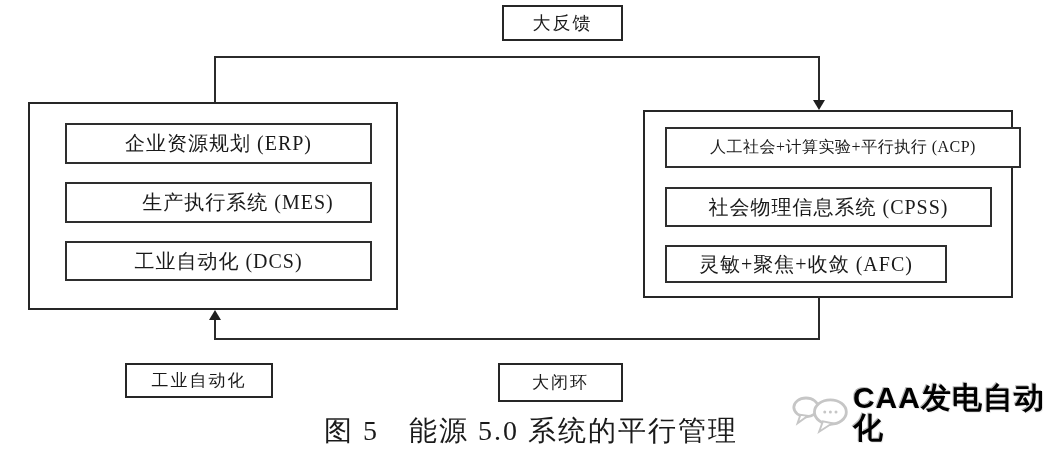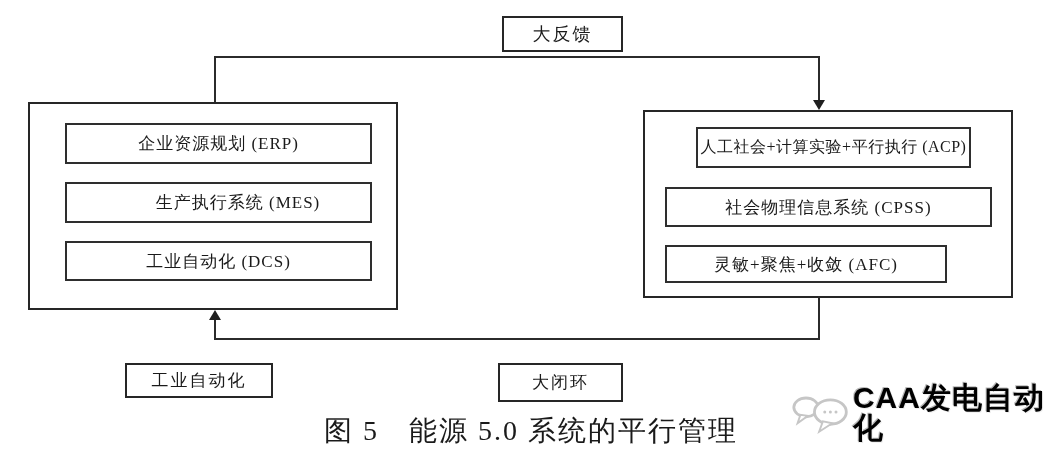--- a/index.html
+++ b/index.html
@@ -4,21 +4,21 @@
 <style>
   html,body{margin:0;padding:0;background:#ffffff;}
   .stage{
     position:relative;width:1062px;height:449px;background:#ffffff;overflow:hidden;
     font-family:"Liberation Serif","DejaVu Serif",serif;color:#1a1a1a;
   }
   .box{position:absolute;border:2px solid #262626;background:#ffffff;
        display:flex;align-items:center;justify-content:center;box-sizing:border-box;}
   .inner-box{position:absolute;border:2px solid #2e2e2e;background:#ffffff;
        display:flex;align-items:center;justify-content:center;box-sizing:border-box;
-       font-size:17px;letter-spacing:1px;}
+       font-size:20px;letter-spacing:1px;}
   .outer-box{position:absolute;border:2px solid #262626;background:#ffffff;box-sizing:border-box;}
   .hline,.vline{position:absolute;background:#2b2b2b;}
   .arrow-down{position:absolute;width:0;height:0;
        border-left:6px solid transparent;border-right:6px solid transparent;
        border-top:10px solid #1f1f1f;}
   .arrow-up{position:absolute;width:0;height:0;
        border-left:6px solid transparent;border-right:6px solid transparent;
        border-bottom:10px solid #1f1f1f;}
   .label-box{font-size:17px;letter-spacing:2px;}
   .caption{position:absolute;left:0;top:412px;width:100%;text-align:center;
@@ -27,42 +27,42 @@
        z-index:5;pointer-events:none;}
   .watermark-text{font-family:"Liberation Sans","DejaVu Sans",sans-serif;
        font-size:30px;font-weight:bold;color:#000000;letter-spacing:1px;
        text-shadow:1px 1px 0 #efefef, -1px -1px 0 #b9b9b9;line-height:1;}
 </style>
 </head>
 <body>
 
 <div class="stage">
 
-  <div class="box label-box" style="left:502px;top:16px;width:121px;height:36px;font-size:18px;">
+  <div class="box label-box" style="left:502px;top:5px;width:121px;height:36px;font-size:18px;">
     <span>大反馈</span>
   </div>
 
   <div class="hline" style="left:214px;top:56px;width:606px;height:2px;"></div>
   <div class="vline" style="left:214px;top:56px;width:2px;height:47px;"></div>
   <div class="vline" style="left:818px;top:56px;width:2px;height:46px;"></div>
   <div class="arrow-down" style="left:813px;top:100px;"></div>
 
   <div class="outer-box" style="left:28px;top:102px;width:370px;height:208px;"></div>
   <div class="inner-box" style="left:65px;top:123px;width:307px;height:41px;">
     <span>企业资源规划 (ERP)</span>
   </div>
   <div class="inner-box" style="left:65px;top:182px;width:307px;height:41px;padding-left:39px;">
     <span>生产执行系统 (MES)</span>
   </div>
   <div class="inner-box" style="left:65px;top:241px;width:307px;height:40px;">
     <span>工业自动化 (DCS)</span>
   </div>
 
   <div class="outer-box" style="left:643px;top:110px;width:370px;height:188px;"></div>
-  <div class="inner-box" style="left:665px;top:127px;width:275px;height:41px;font-size:16px;letter-spacing:0.5px;margin-left:31px;">
+  <div class="inner-box" style="left:665px;top:127px;width:356px;height:41px;font-size:16px;letter-spacing:0.5px;">
     <span>人工社会+计算实验+平行执行 (ACP)</span>
   </div>
   <div class="inner-box" style="left:665px;top:187px;width:327px;height:40px;">
     <span>社会物理信息系统 (CPSS)</span>
   </div>
   <div class="inner-box" style="left:665px;top:245px;width:282px;height:38px;">
     <span>灵敏+聚焦+收敛 (AFC)</span>
   </div>
 
   <div class="vline" style="left:818px;top:296px;width:2px;height:44px;"></div>

